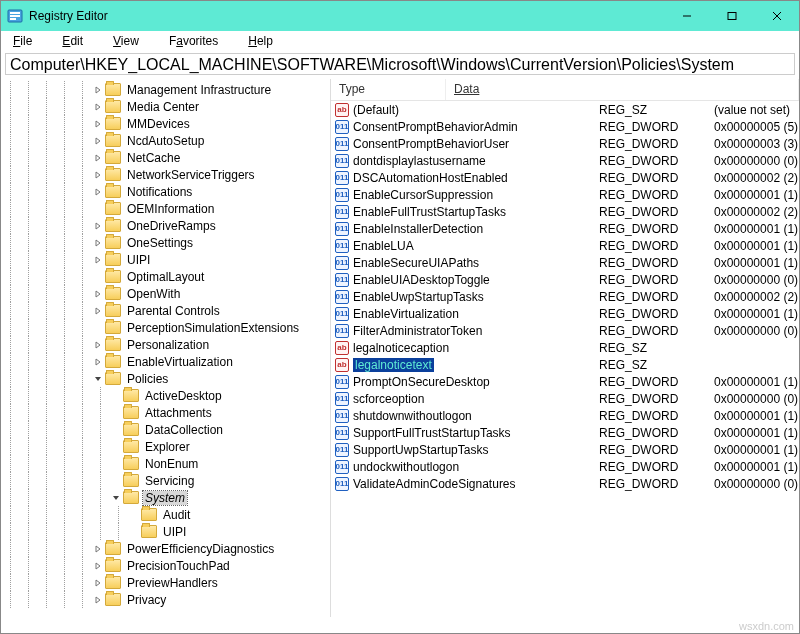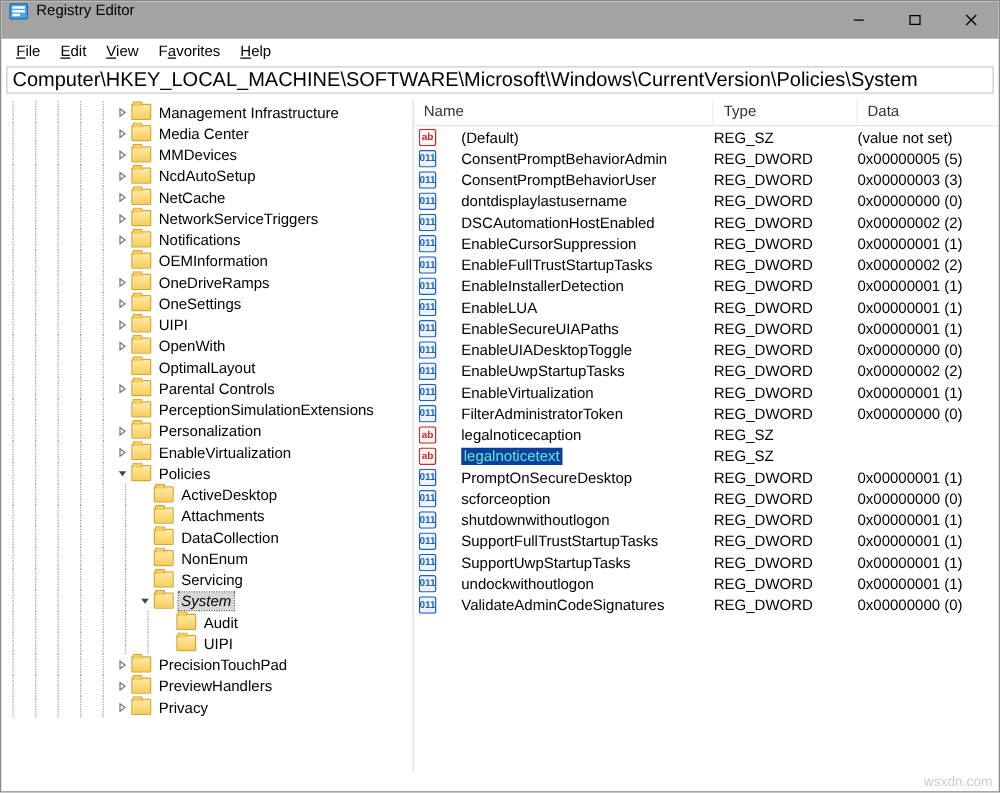--- a/index.html
+++ b/index.html
@@ -10,42 +10,42 @@
     background: #fff;
     color: #000;
     width: 800px;
     height: 634px;
     overflow: hidden;
     border: 1px solid #888;
   }
   .titlebar {
     height: 30px;
     display: flex;
-    align-items: flex-start;
+    align-items: center;
     padding: 0 0 0 6px;
-    background: #a3a3a3;
+    background: #5eead4;
   }
   .title-icon {
     width: 16px; height: 16px;
     margin-right: 6px;
     display: flex; align-items: center; justify-content: center;
   }
   .title-text { flex: 1; font-size: 12px; }
   .win-controls { display: flex; }
   .win-btn {
     width: 45px; height: 29px;
     display: flex; align-items: center; justify-content: center;
     font-size: 10px;
   }
   .menubar {
     height: 20px;
     display: flex;
     align-items: center;
     padding: 0 4px;
-    gap: 0;
+    gap: 14px;
   }
   .menu-item { padding: 2px 8px; }
   .menu-item u { text-decoration: underline; }
   .addrbar {
     height: 22px;
     border: 1px solid #ccc;
     margin: 2px 4px 4px 4px;
     padding: 2px 4px;
     font-size: 16px;
     background: #fff;
@@ -111,32 +111,32 @@
     border-bottom: 1px solid #e5e5e5;
     font-size: 12px;
   }
   .lv-col {
     padding: 3px 8px;
     border-right: 1px solid #eee;
     color: #333;
   }
   .col-name { width: 240px; }
   .col-type { width: 115px; }
-  .col-data { flex: 1; }
+  .col-data { flex: 1; text-decoration: underline; }
   .lv-body { }
   .lv-row {
     display: flex;
     align-items: center;
     height: 17px;
     padding-left: 4px;
   }
   .lv-row .rname {
-    width: 236px;
+    width: 264px;
     display: flex; align-items: center;
-    gap: 20px;
+    gap: 4px;
     overflow: hidden; white-space: nowrap;
   }
   .lv-row .rtype { width: 115px; }
   .lv-row .rdata { flex: 1; }
   .val-icon {
     width: 14px; height: 14px;
     border-radius: 2px;
     display: inline-flex; align-items: center; justify-content: center;
     font-size: 8px; font-weight: bold;
     flex-shrink: 0;
@@ -469,20 +469,40 @@
         </span>
         <span class="indent">
           <span class="guide"></span>
         </span>
         <span class="indent">
           <span class="guide"></span>
         </span>
         <span class="indent">
           <span class="guide"></span>
         </span>
+        <span class="expander"></span>
+        <span class="folder-icon"></span>
+        <span class="node-label">OptimalLayout</span>
+      </div>
+      <div class="tree-line">
+        <span class="indent">
+          <span class="guide"></span>
+        </span>
+        <span class="indent">
+          <span class="guide"></span>
+        </span>
+        <span class="indent">
+          <span class="guide"></span>
+        </span>
+        <span class="indent">
+          <span class="guide"></span>
+        </span>
+        <span class="indent">
+          <span class="guide"></span>
+        </span>
         <span class="expander">
           <svg width="8" height="8">
             <path d="M2 1 L6 4 L2 7 Z" fill="none" stroke="#777"></path>
           </svg>
         </span>
         <span class="folder-icon"></span>
         <span class="node-label">OpenWith</span>
       </div>
       <div class="tree-line">
         <span class="indent">
@@ -493,117 +513,262 @@
         </span>
         <span class="indent">
           <span class="guide"></span>
         </span>
         <span class="indent">
           <span class="guide"></span>
         </span>
         <span class="indent">
           <span class="guide"></span>
         </span>
+        <span class="expander">
+          <svg width="8" height="8">
+            <path d="M2 1 L6 4 L2 7 Z" fill="none" stroke="#777"></path>
+          </svg>
+        </span>
+        <span class="folder-icon"></span>
+        <span class="node-label">Parental Controls</span>
+      </div>
+      <div class="tree-line">
+        <span class="indent">
+          <span class="guide"></span>
+        </span>
+        <span class="indent">
+          <span class="guide"></span>
+        </span>
+        <span class="indent">
+          <span class="guide"></span>
+        </span>
+        <span class="indent">
+          <span class="guide"></span>
+        </span>
+        <span class="indent">
+          <span class="guide"></span>
+        </span>
         <span class="expander"></span>
         <span class="folder-icon"></span>
-        <span class="node-label">OptimalLayout</span>
-      </div>
-      <div class="tree-line">
-        <span class="indent">
-          <span class="guide"></span>
-        </span>
-        <span class="indent">
-          <span class="guide"></span>
-        </span>
-        <span class="indent">
-          <span class="guide"></span>
-        </span>
-        <span class="indent">
-          <span class="guide"></span>
-        </span>
-        <span class="indent">
-          <span class="guide"></span>
-        </span>
-        <span class="expander">
-          <svg width="8" height="8">
-            <path d="M2 1 L6 4 L2 7 Z" fill="none" stroke="#777"></path>
-          </svg>
-        </span>
-        <span class="folder-icon"></span>
-        <span class="node-label">Parental Controls</span>
-      </div>
-      <div class="tree-line">
+        <span class="node-label">PerceptionSimulationExtensions</span>
+      </div>
+      <div class="tree-line">
+        <span class="indent">
+          <span class="guide"></span>
+        </span>
+        <span class="indent">
+          <span class="guide"></span>
+        </span>
+        <span class="indent">
+          <span class="guide"></span>
+        </span>
+        <span class="indent">
+          <span class="guide"></span>
+        </span>
+        <span class="indent">
+          <span class="guide"></span>
+        </span>
+        <span class="expander">
+          <svg width="8" height="8">
+            <path d="M2 1 L6 4 L2 7 Z" fill="none" stroke="#777"></path>
+          </svg>
+        </span>
+        <span class="folder-icon"></span>
+        <span class="node-label">Personalization</span>
+      </div>
+      <div class="tree-line">
+        <span class="indent">
+          <span class="guide"></span>
+        </span>
+        <span class="indent">
+          <span class="guide"></span>
+        </span>
+        <span class="indent">
+          <span class="guide"></span>
+        </span>
+        <span class="indent">
+          <span class="guide"></span>
+        </span>
+        <span class="indent">
+          <span class="guide"></span>
+        </span>
+        <span class="expander">
+          <svg width="8" height="8">
+            <path d="M2 1 L6 4 L2 7 Z" fill="none" stroke="#777"></path>
+          </svg>
+        </span>
+        <span class="folder-icon"></span>
+        <span class="node-label">EnableVirtualization</span>
+      </div>
+      <div class="tree-line">
+        <span class="indent">
+          <span class="guide"></span>
+        </span>
+        <span class="indent">
+          <span class="guide"></span>
+        </span>
+        <span class="indent">
+          <span class="guide"></span>
+        </span>
+        <span class="indent">
+          <span class="guide"></span>
+        </span>
+        <span class="indent">
+          <span class="guide"></span>
+        </span>
+        <span class="expander">
+          <svg width="8" height="8">
+            <path d="M1 2 L7 2 L4 6 Z" fill="#444"></path>
+          </svg>
+        </span>
+        <span class="folder-icon"></span>
+        <span class="node-label">Policies</span>
+      </div>
+      <div class="tree-line">
+        <span class="indent">
+          <span class="guide"></span>
+        </span>
         <span class="indent">
           <span class="guide"></span>
         </span>
         <span class="indent">
           <span class="guide"></span>
         </span>
         <span class="indent">
           <span class="guide"></span>
         </span>
         <span class="indent">
           <span class="guide"></span>
         </span>
         <span class="indent">
           <span class="guide"></span>
         </span>
         <span class="expander"></span>
         <span class="folder-icon"></span>
-        <span class="node-label">PerceptionSimulationExtensions</span>
-      </div>
-      <div class="tree-line">
-        <span class="indent">
-          <span class="guide"></span>
-        </span>
-        <span class="indent">
-          <span class="guide"></span>
-        </span>
-        <span class="indent">
-          <span class="guide"></span>
-        </span>
-        <span class="indent">
-          <span class="guide"></span>
-        </span>
-        <span class="indent">
-          <span class="guide"></span>
-        </span>
-        <span class="expander">
-          <svg width="8" height="8">
-            <path d="M2 1 L6 4 L2 7 Z" fill="none" stroke="#777"></path>
-          </svg>
-        </span>
-        <span class="folder-icon"></span>
-        <span class="node-label">Personalization</span>
-      </div>
-      <div class="tree-line">
-        <span class="indent">
-          <span class="guide"></span>
-        </span>
-        <span class="indent">
-          <span class="guide"></span>
-        </span>
-        <span class="indent">
-          <span class="guide"></span>
-        </span>
-        <span class="indent">
-          <span class="guide"></span>
-        </span>
-        <span class="indent">
-          <span class="guide"></span>
-        </span>
-        <span class="expander">
-          <svg width="8" height="8">
-            <path d="M2 1 L6 4 L2 7 Z" fill="none" stroke="#777"></path>
-          </svg>
-        </span>
-        <span class="folder-icon"></span>
-        <span class="node-label">EnableVirtualization</span>
-      </div>
-      <div class="tree-line">
+        <span class="node-label">ActiveDesktop</span>
+      </div>
+      <div class="tree-line">
+        <span class="indent">
+          <span class="guide"></span>
+        </span>
+        <span class="indent">
+          <span class="guide"></span>
+        </span>
+        <span class="indent">
+          <span class="guide"></span>
+        </span>
+        <span class="indent">
+          <span class="guide"></span>
+        </span>
+        <span class="indent">
+          <span class="guide"></span>
+        </span>
+        <span class="indent">
+          <span class="guide"></span>
+        </span>
+        <span class="expander"></span>
+        <span class="folder-icon"></span>
+        <span class="node-label">Attachments</span>
+      </div>
+      <div class="tree-line">
+        <span class="indent">
+          <span class="guide"></span>
+        </span>
+        <span class="indent">
+          <span class="guide"></span>
+        </span>
+        <span class="indent">
+          <span class="guide"></span>
+        </span>
+        <span class="indent">
+          <span class="guide"></span>
+        </span>
+        <span class="indent">
+          <span class="guide"></span>
+        </span>
+        <span class="indent">
+          <span class="guide"></span>
+        </span>
+        <span class="expander"></span>
+        <span class="folder-icon"></span>
+        <span class="node-label">DataCollection</span>
+      </div>
+      <div class="tree-line">
+        <span class="indent">
+          <span class="guide"></span>
+        </span>
+        <span class="indent">
+          <span class="guide"></span>
+        </span>
+        <span class="indent">
+          <span class="guide"></span>
+        </span>
+        <span class="indent">
+          <span class="guide"></span>
+        </span>
+        <span class="indent">
+          <span class="guide"></span>
+        </span>
+        <span class="indent">
+          <span class="guide"></span>
+        </span>
+        <span class="expander"></span>
+        <span class="folder-icon"></span>
+        <span class="node-label">Explorer</span>
+      </div>
+      <div class="tree-line">
+        <span class="indent">
+          <span class="guide"></span>
+        </span>
+        <span class="indent">
+          <span class="guide"></span>
+        </span>
+        <span class="indent">
+          <span class="guide"></span>
+        </span>
+        <span class="indent">
+          <span class="guide"></span>
+        </span>
+        <span class="indent">
+          <span class="guide"></span>
+        </span>
+        <span class="indent">
+          <span class="guide"></span>
+        </span>
+        <span class="expander"></span>
+        <span class="folder-icon"></span>
+        <span class="node-label">NonEnum</span>
+      </div>
+      <div class="tree-line">
+        <span class="indent">
+          <span class="guide"></span>
+        </span>
+        <span class="indent">
+          <span class="guide"></span>
+        </span>
+        <span class="indent">
+          <span class="guide"></span>
+        </span>
+        <span class="indent">
+          <span class="guide"></span>
+        </span>
+        <span class="indent">
+          <span class="guide"></span>
+        </span>
+        <span class="indent">
+          <span class="guide"></span>
+        </span>
+        <span class="expander"></span>
+        <span class="folder-icon"></span>
+        <span class="node-label">Servicing</span>
+      </div>
+      <div class="tree-line">
+        <span class="indent">
+          <span class="guide"></span>
+        </span>
         <span class="indent">
           <span class="guide"></span>
         </span>
         <span class="indent">
           <span class="guide"></span>
         </span>
         <span class="indent">
           <span class="guide"></span>
         </span>
         <span class="indent">
@@ -611,215 +776,97 @@
         </span>
         <span class="indent">
           <span class="guide"></span>
         </span>
         <span class="expander">
           <svg width="8" height="8">
             <path d="M1 2 L7 2 L4 6 Z" fill="#444"></path>
           </svg>
         </span>
         <span class="folder-icon"></span>
-        <span class="node-label">Policies</span>
-      </div>
-      <div class="tree-line">
+        <span class="node-label selected">System</span>
+      </div>
+      <div class="tree-line">
+        <span class="indent">
+          <span class="guide"></span>
+        </span>
         <span class="indent">
           <span class="guide"></span>
         </span>
         <span class="indent">
           <span class="guide"></span>
         </span>
         <span class="indent">
           <span class="guide"></span>
         </span>
         <span class="indent">
           <span class="guide"></span>
         </span>
         <span class="indent">
           <span class="guide"></span>
         </span>
         <span class="indent">
           <span class="guide"></span>
         </span>
         <span class="expander"></span>
         <span class="folder-icon"></span>
-        <span class="node-label">ActiveDesktop</span>
-      </div>
-      <div class="tree-line">
+        <span class="node-label">Audit</span>
+      </div>
+      <div class="tree-line">
+        <span class="indent">
+          <span class="guide"></span>
+        </span>
         <span class="indent">
           <span class="guide"></span>
         </span>
         <span class="indent">
           <span class="guide"></span>
         </span>
         <span class="indent">
           <span class="guide"></span>
         </span>
         <span class="indent">
           <span class="guide"></span>
         </span>
         <span class="indent">
           <span class="guide"></span>
         </span>
         <span class="indent">
           <span class="guide"></span>
         </span>
         <span class="expander"></span>
         <span class="folder-icon"></span>
-        <span class="node-label">Attachments</span>
-      </div>
-      <div class="tree-line">
-        <span class="indent">
-          <span class="guide"></span>
-        </span>
-        <span class="indent">
-          <span class="guide"></span>
-        </span>
-        <span class="indent">
-          <span class="guide"></span>
-        </span>
-        <span class="indent">
-          <span class="guide"></span>
-        </span>
-        <span class="indent">
-          <span class="guide"></span>
-        </span>
-        <span class="indent">
-          <span class="guide"></span>
-        </span>
-        <span class="expander"></span>
-        <span class="folder-icon"></span>
-        <span class="node-label">DataCollection</span>
-      </div>
-      <div class="tree-line">
-        <span class="indent">
-          <span class="guide"></span>
-        </span>
-        <span class="indent">
-          <span class="guide"></span>
-        </span>
-        <span class="indent">
-          <span class="guide"></span>
-        </span>
-        <span class="indent">
-          <span class="guide"></span>
-        </span>
-        <span class="indent">
-          <span class="guide"></span>
-        </span>
-        <span class="indent">
-          <span class="guide"></span>
-        </span>
-        <span class="expander"></span>
-        <span class="folder-icon"></span>
-        <span class="node-label">NonEnum</span>
-      </div>
-      <div class="tree-line">
-        <span class="indent">
-          <span class="guide"></span>
-        </span>
-        <span class="indent">
-          <span class="guide"></span>
-        </span>
-        <span class="indent">
-          <span class="guide"></span>
-        </span>
-        <span class="indent">
-          <span class="guide"></span>
-        </span>
-        <span class="indent">
-          <span class="guide"></span>
-        </span>
-        <span class="indent">
-          <span class="guide"></span>
-        </span>
-        <span class="expander"></span>
-        <span class="folder-icon"></span>
-        <span class="node-label">Servicing</span>
-      </div>
-      <div class="tree-line">
-        <span class="indent">
-          <span class="guide"></span>
-        </span>
-        <span class="indent">
-          <span class="guide"></span>
-        </span>
-        <span class="indent">
-          <span class="guide"></span>
-        </span>
-        <span class="indent">
-          <span class="guide"></span>
-        </span>
-        <span class="indent">
-          <span class="guide"></span>
-        </span>
-        <span class="indent">
-          <span class="guide"></span>
-        </span>
-        <span class="expander">
-          <svg width="8" height="8">
-            <path d="M1 2 L7 2 L4 6 Z" fill="#444"></path>
-          </svg>
-        </span>
-        <span class="folder-icon"></span>
-        <span class="node-label selected">System</span>
-      </div>
-      <div class="tree-line">
-        <span class="indent">
-          <span class="guide"></span>
-        </span>
-        <span class="indent">
-          <span class="guide"></span>
-        </span>
-        <span class="indent">
-          <span class="guide"></span>
-        </span>
-        <span class="indent">
-          <span class="guide"></span>
-        </span>
-        <span class="indent">
-          <span class="guide"></span>
-        </span>
-        <span class="indent">
-          <span class="guide"></span>
-        </span>
-        <span class="indent">
-          <span class="guide"></span>
-        </span>
-        <span class="expander"></span>
-        <span class="folder-icon"></span>
-        <span class="node-label">Audit</span>
-      </div>
-      <div class="tree-line">
-        <span class="indent">
-          <span class="guide"></span>
-        </span>
-        <span class="indent">
-          <span class="guide"></span>
-        </span>
-        <span class="indent">
-          <span class="guide"></span>
-        </span>
-        <span class="indent">
-          <span class="guide"></span>
-        </span>
-        <span class="indent">
-          <span class="guide"></span>
-        </span>
-        <span class="indent">
-          <span class="guide"></span>
-        </span>
-        <span class="indent">
-          <span class="guide"></span>
-        </span>
-        <span class="expander"></span>
-        <span class="folder-icon"></span>
         <span class="node-label">UIPI</span>
+      </div>
+      <div class="tree-line">
+        <span class="indent">
+          <span class="guide"></span>
+        </span>
+        <span class="indent">
+          <span class="guide"></span>
+        </span>
+        <span class="indent">
+          <span class="guide"></span>
+        </span>
+        <span class="indent">
+          <span class="guide"></span>
+        </span>
+        <span class="indent">
+          <span class="guide"></span>
+        </span>
+        <span class="expander">
+          <svg width="8" height="8">
+            <path d="M2 1 L6 4 L2 7 Z" fill="none" stroke="#777"></path>
+          </svg>
+        </span>
+        <span class="folder-icon"></span>
+        <span class="node-label">PowerEfficiencyDiagnostics</span>
       </div>
       <div class="tree-line">
         <span class="indent">
           <span class="guide"></span>
         </span>
         <span class="indent">
           <span class="guide"></span>
         </span>
         <span class="indent">
           <span class="guide"></span>
@@ -882,21 +929,20 @@
           <svg width="8" height="8">
             <path d="M2 1 L6 4 L2 7 Z" fill="none" stroke="#777"></path>
           </svg>
         </span>
         <span class="folder-icon"></span>
         <span class="node-label">Privacy</span>
       </div>
     </div>
   <div class="listview">
     <div class="lv-header">
-      <div class="lv-col col-name">Name</div>
       <div class="lv-col col-type">Type</div>
       <div class="lv-col col-data">Data</div>
     </div>
     <div class="lv-body" id="lvbody">
         <div class="lv-row">
           <div class="rname">
             <span class="val-icon ico-sz">ab</span>
             <span class="rname-text">(Default)</span>
           </div>
           <div class="rtype">REG_SZ</div>

